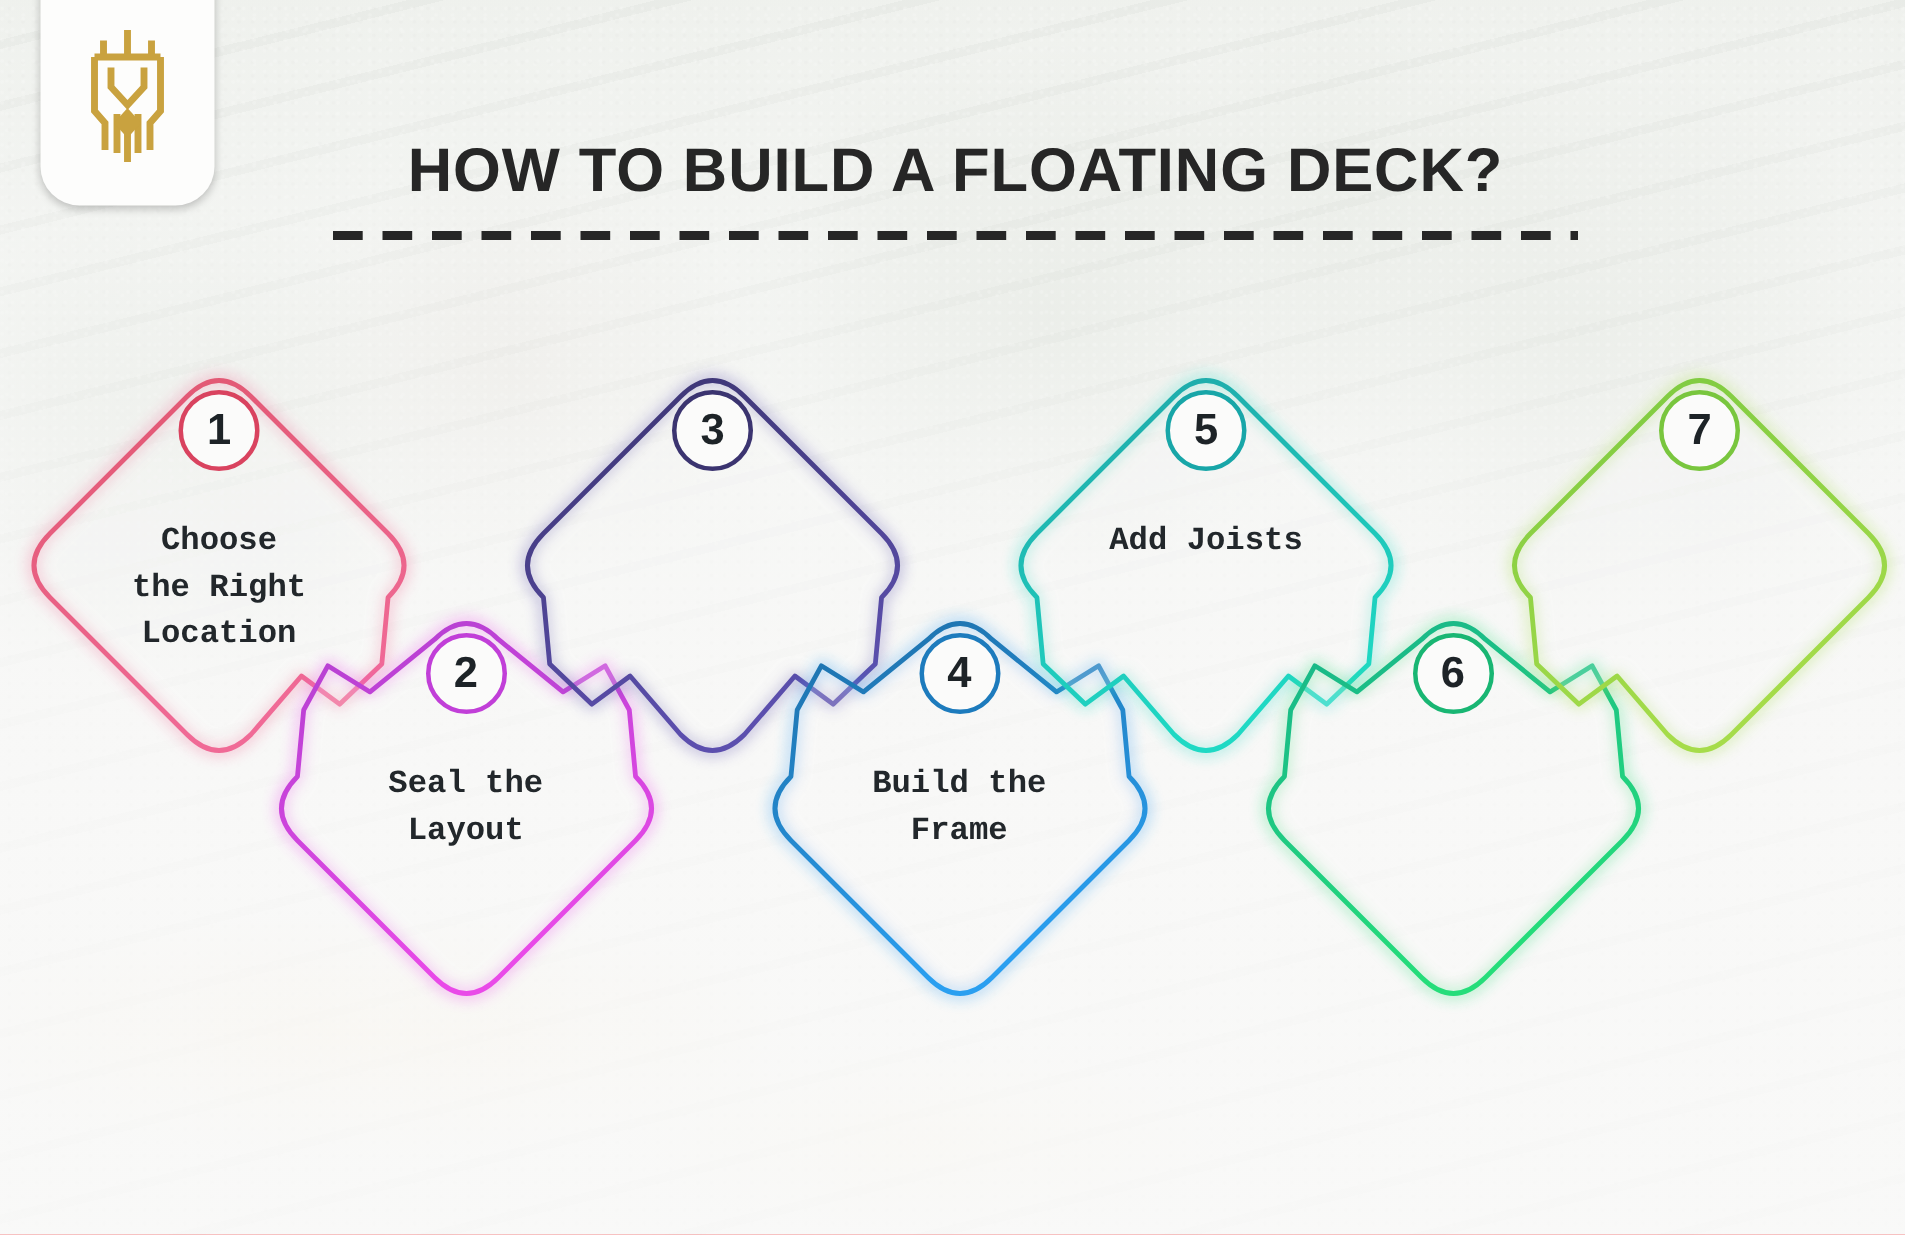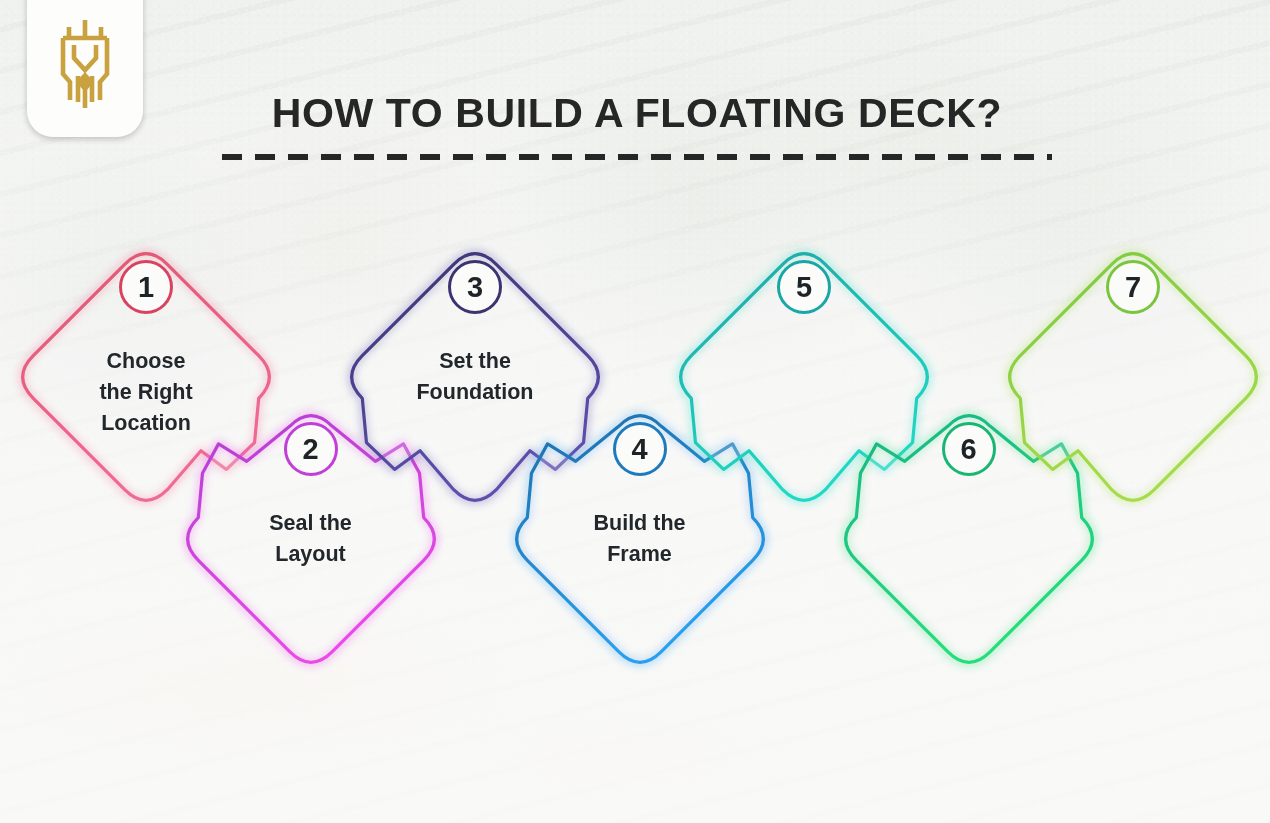--- a/index.html
+++ b/index.html
@@ -116,21 +116,21 @@
     color: #1d2327;
     box-sizing: border-box;
   }
   .step-label {
     position: absolute;
     left: 50%;
     top: 103px;
     transform: translateX(-50%);
     width: 205px;
     text-align: center;
-    font-family: Liberation Sans, sans-serif;
+    font-family: Liberation Mono, monospace;
     font-weight: 700;
     font-size: 21.5px;
     line-height: 31px;
     color: #22272b;
     white-space: pre-line;
   }
   .step.lower .step-label { top: 103px; }
 </style>
 </head>
 <body>
@@ -210,22 +210,20 @@
               <stop offset="100%" stop-color="#5c4fae"></stop>
             </linearGradient>
             <filter id="fg2" x="-25%" y="-25%" width="150%" height="150%">
               <feGaussianBlur stdDeviation="5"></feGaussianBlur>
             </filter>
           </defs>
           <path d="M 112.7 21.299999999999997 Q 134 0 155.3 21.299999999999997 L 246.7 112.7 Q 268 134 246.7 155.3 L 242.54000000000002 199.66 L 214.4 226.45999999999998 L 188.94 207.70000000000002 L 155.3 246.7 Q 134 268 112.7 246.7 L 79.06 207.70000000000002 L 53.6 226.45999999999998 L 25.46 199.66 L 21.299999999999997 155.3 Q 0 134 21.299999999999997 112.7 L 112.7 21.299999999999997 Z" fill="rgba(255,255,255,0.10)" stroke="#5c4fae" stroke-width="5" filter="url(#fg2)" opacity="0.55"></path>
           <path d="M 112.7 21.299999999999997 Q 134 0 155.3 21.299999999999997 L 246.7 112.7 Q 268 134 246.7 155.3 L 242.54000000000002 199.66 L 214.4 226.45999999999998 L 188.94 207.70000000000002 L 155.3 246.7 Q 134 268 112.7 246.7 L 79.06 207.70000000000002 L 53.6 226.45999999999998 L 25.46 199.66 L 21.299999999999997 155.3 Q 0 134 21.299999999999997 112.7 L 112.7 21.299999999999997 Z" fill="rgba(250,250,250,0.16)" stroke="url(#g2)" stroke-width="3.2" stroke-linejoin="round"></path>
         </svg>
         <div class="step-num" style="border: 3px solid rgb(59, 52, 112);">3</div>
-        <div class="step-label">Set the
-Foundation</div>
       </div>
       <div class="step lower" style="left: 505.5px; top: 405px;">
         <svg width="268" height="268" viewBox="0 0 268 268">
           <defs>
             <linearGradient id="g3" x1="0" y1="0" x2="0.35" y2="1">
               <stop offset="0%" stop-color="#1d6fa8"></stop>
               <stop offset="100%" stop-color="#2a9ff0"></stop>
             </linearGradient>
             <filter id="fg3" x="-25%" y="-25%" width="150%" height="150%">
               <feGaussianBlur stdDeviation="5"></feGaussianBlur>
@@ -246,20 +244,21 @@
               <stop offset="100%" stop-color="#1fd9c4"></stop>
             </linearGradient>
             <filter id="fg4" x="-25%" y="-25%" width="150%" height="150%">
               <feGaussianBlur stdDeviation="5"></feGaussianBlur>
             </filter>
           </defs>
           <path d="M 112.7 21.299999999999997 Q 134 0 155.3 21.299999999999997 L 246.7 112.7 Q 268 134 246.7 155.3 L 242.54000000000002 199.66 L 214.4 226.45999999999998 L 188.94 207.70000000000002 L 155.3 246.7 Q 134 268 112.7 246.7 L 79.06 207.70000000000002 L 53.6 226.45999999999998 L 25.46 199.66 L 21.299999999999997 155.3 Q 0 134 21.299999999999997 112.7 L 112.7 21.299999999999997 Z" fill="rgba(255,255,255,0.10)" stroke="#1fd9c4" stroke-width="5" filter="url(#fg4)" opacity="0.55"></path>
           <path d="M 112.7 21.299999999999997 Q 134 0 155.3 21.299999999999997 L 246.7 112.7 Q 268 134 246.7 155.3 L 242.54000000000002 199.66 L 214.4 226.45999999999998 L 188.94 207.70000000000002 L 155.3 246.7 Q 134 268 112.7 246.7 L 79.06 207.70000000000002 L 53.6 226.45999999999998 L 25.46 199.66 L 21.299999999999997 155.3 Q 0 134 21.299999999999997 112.7 L 112.7 21.299999999999997 Z" fill="rgba(250,250,250,0.16)" stroke="url(#g4)" stroke-width="3.2" stroke-linejoin="round"></path>
         </svg>
         <div class="step-num" style="border: 3px solid rgb(24, 166, 168);">5</div>
+        <div class="step-label">Add Joists</div>
       </div>
       <div class="step lower" style="left: 834.5px; top: 405px;">
         <svg width="268" height="268" viewBox="0 0 268 268">
           <defs>
             <linearGradient id="g5" x1="0" y1="0" x2="0.35" y2="1">
               <stop offset="0%" stop-color="#18b48a"></stop>
               <stop offset="100%" stop-color="#25dd7a"></stop>
             </linearGradient>
             <filter id="fg5" x="-25%" y="-25%" width="150%" height="150%">
               <feGaussianBlur stdDeviation="5"></feGaussianBlur>

